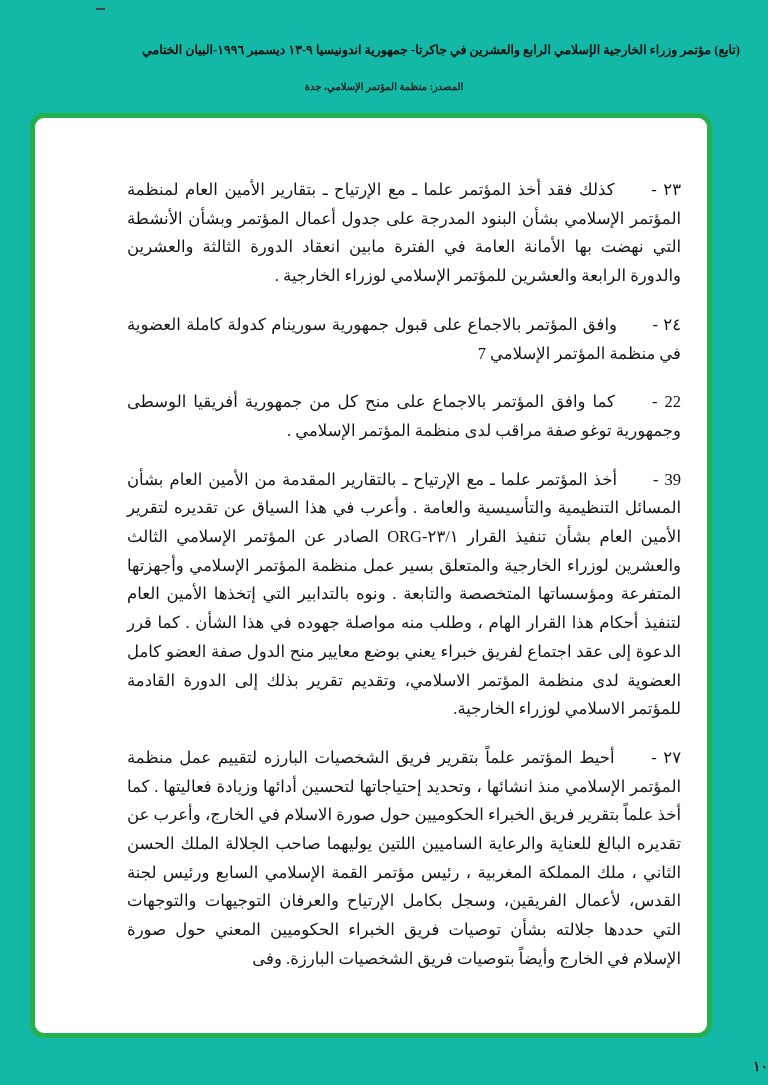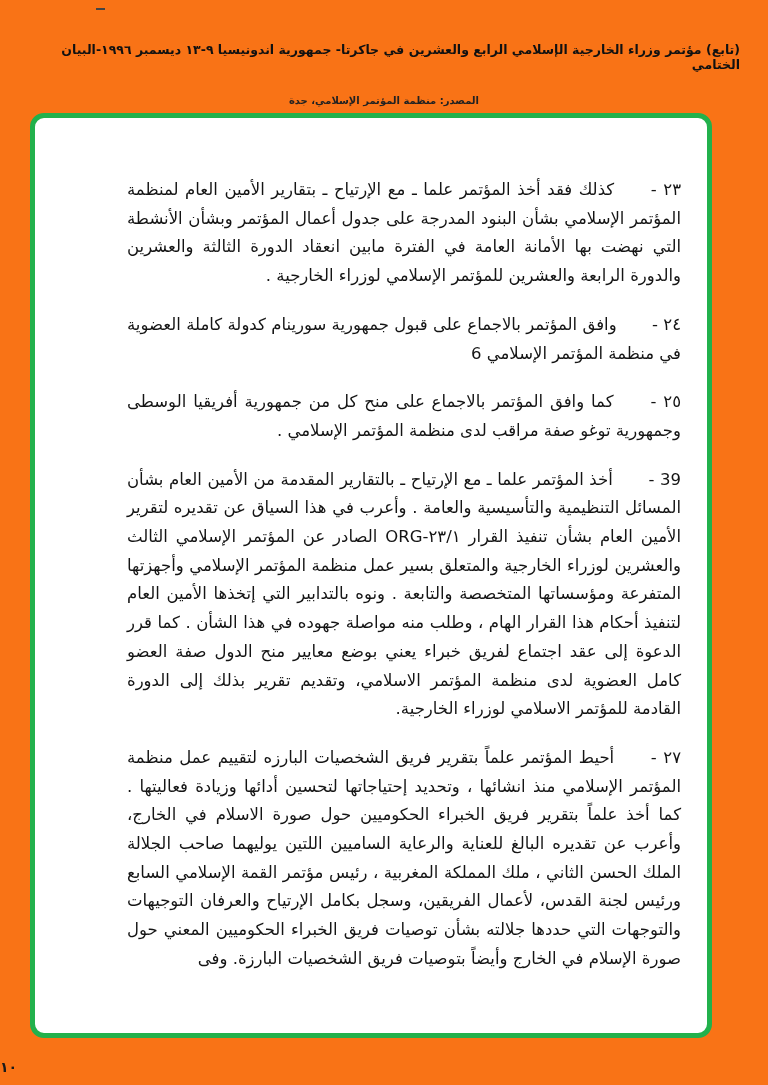--- a/index.html
+++ b/index.html
@@ -5,24 +5,25 @@
   html, body {
     margin: 0;
     padding: 0;
     background: #ffffff;
     font-family: "DejaVu Sans", sans-serif;
   }
   .page {
     position: relative;
     width: 768px;
     height: 1085px;
-    background: #f97316;
+    background: #14b8a6;
     overflow: hidden;
     direction: rtl;
     color: #161616;
+    font-family: Liberation Serif, serif;
   }
   
   .artifact-dash {
     position: absolute;
     top: 8px;
     left: 96px;
     width: 9px;
     height: 2px;
     background: #444;
   }
@@ -84,21 +85,21 @@
     font-weight: bold;
     margin: 26px 0 24px 0;
     color: #0d0d0d;
   }
   
   .page-number {
     position: absolute;
     bottom: 10px;
     left: 0;
     right: 0;
-    text-align: left;
+    text-align: right;
     font-size: 14px;
     font-weight: bold;
     color: #1a1a1a;
   }
 </style>
 </head>
 <body>
 
 <div class="page">
 
@@ -113,25 +114,25 @@
     <div class="content">
 
       <p class="para">
         <span class="pnum">٢٣ -</span>
         <span>كذلك فقد أخذ المؤتمر علما ـ مع الإرتياح ـ بتقارير الأمين العام لمنظمة المؤتمر الإسلامي بشأن البنود المدرجة على جدول أعمال المؤتمر وبشأن الأنشطة التي نهضت بها الأمانة العامة في الفترة مابين انعقاد الدورة الثالثة والعشرين والدورة الرابعة والعشرين للمؤتمر الإسلامي لوزراء الخارجية .</span>
       </p>
 
 
       <p class="para">
         <span class="pnum">٢٤ -</span>
-        <span>وافق المؤتمر بالاجماع على قبول جمهورية سورينام كدولة كاملة العضوية في منظمة المؤتمر الإسلامي 6</span>
+        <span>وافق المؤتمر بالاجماع على قبول جمهورية سورينام كدولة كاملة العضوية في منظمة المؤتمر الإسلامي 7</span>
       </p>
 
       <p class="para">
-        <span class="pnum">٢٥ -</span>
+        <span class="pnum">22 -</span>
         <span>كما وافق المؤتمر بالاجماع على منح كل من جمهورية أفريقيا الوسطى وجمهورية توغو صفة مراقب لدى منظمة المؤتمر الإسلامي .</span>
       </p>
 
       <p class="para">
         <span class="pnum">39 -</span>
         <span>أخذ المؤتمر علما ـ مع الإرتياح ـ بالتقارير المقدمة من الأمين العام بشأن المسائل التنظيمية والتأسيسية والعامة . وأعرب في هذا السياق عن تقديره لتقرير الأمين العام بشأن تنفيذ القرار ٢٣/١-ORG الصادر عن المؤتمر الإسلامي الثالث والعشرين لوزراء الخارجية والمتعلق بسير عمل منظمة المؤتمر الإسلامي وأجهزتها المتفرعة ومؤسساتها المتخصصة والتابعة . ونوه بالتدابير التي إتخذها الأمين العام لتنفيذ أحكام هذا القرار الهام ، وطلب منه مواصلة جهوده في هذا الشأن . كما قرر الدعوة إلى عقد اجتماع لفريق خبراء يعني بوضع معايير منح الدول صفة العضو كامل العضوية لدى منظمة المؤتمر الاسلامي، وتقديم تقرير بذلك إلى الدورة القادمة للمؤتمر الاسلامي لوزراء الخارجية.</span>
       </p>
 
       <p class="para">
         <span class="pnum">٢٧ -</span>

